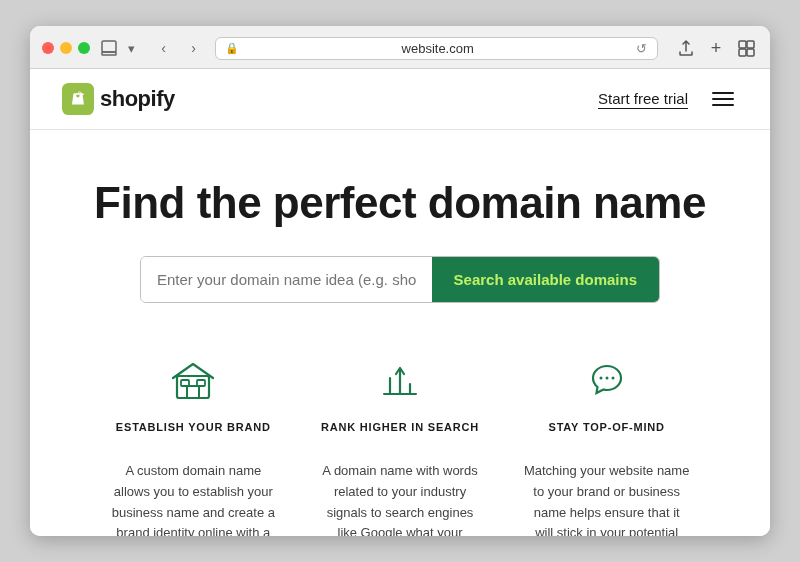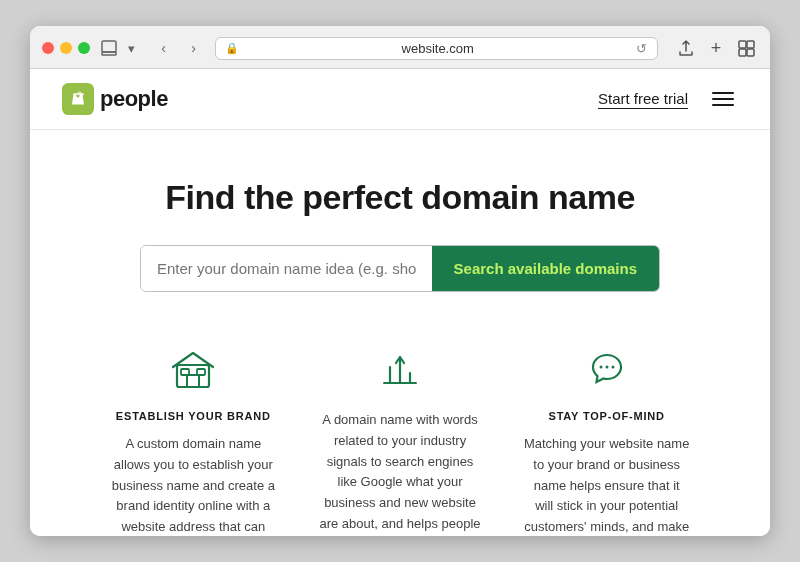--- a/index.html
+++ b/index.html
@@ -205,21 +205,21 @@
       border-radius: 1px;
     }
 
     
     .hero-section {
       text-align: center;
       padding: 48px 40px 40px;
     }
 
     .hero-title {
-      font-size: 34px;
+      font-size: 44px;
       font-weight: 800;
       color: #1a1a1a;
       margin-bottom: 28px;
       letter-spacing: -0.5px;
     }
 
     .search-bar {
       display: flex;
       max-width: 520px;
       margin: 0 auto 50px;
@@ -277,21 +277,21 @@
       width: 48px;
       height: 48px;
     }
 
     .feature-title {
       font-size: 11px;
       font-weight: 800;
       color: #1a1a1a;
       letter-spacing: 0.8px;
       text-transform: uppercase;
-      margin-bottom: 12px;
+      margin-bottom: 28px;
     }
 
     .feature-desc {
       font-size: 13px;
       color: #444;
       line-height: 1.6;
     }
   </style>
 </head>
 <body>
@@ -348,21 +348,21 @@
   <div class="page-content">
 
     <nav class="shopify-nav">
       <a class="shopify-logo" href="#">
 
         <svg class="shopify-logo-bag" viewBox="0 0 40 40" fill="none">
           <rect width="40" height="40" rx="8" fill="#96BF48"></rect>
           <path d="M27.5 14.5s-.1-.7-.6-1.2c-.5-.5-1.1-.5-1.4-.5h-1.2c-.2-1.2-1-2.3-2.3-2.3-1.3 0-2.1 1.1-2.3 2.3h-4.4c-.5 0-1 .4-1.1.9L12.5 27h15l-1.7-11c0-.2-.1-.3-.3-.5zm-5.5-3c.7 0 1.2.6 1.4 1.3h-2.8c.2-.7.7-1.3 1.4-1.3z" fill="white"></path>
           <path d="M22 14.8h-4c0 .3-.1.6-.1.9v.1c0 1.2 1 2.2 2 2.2 1.1 0 2-1 2-2.2v-.1c0-.3 0-.6-.1-.9h.2z" fill="#96BF48"></path>
         </svg>
-        <span class="shopify-logo-text">people</span>
+        <span class="shopify-logo-text">shopify</span>
       </a>
       <div class="nav-right">
         <a class="start-trial-link" href="#">Start free trial</a>
         <button class="hamburger-btn">
           <div class="hamburger-line"></div>
           <div class="hamburger-line"></div>
           <div class="hamburger-line"></div>
         </button>
       </div>
     </nav>
@@ -394,20 +394,21 @@
         <div class="feature-item">
           <div class="feature-icon">
             <svg viewBox="0 0 48 48" fill="none">
               <line x1="24" y1="38" x2="24" y2="14" stroke="#1a7a4a" stroke-width="2.2" stroke-linecap="round"></line>
               <line x1="14" y1="38" x2="14" y2="22" stroke="#1a7a4a" stroke-width="2.2" stroke-linecap="round"></line>
               <line x1="34" y1="38" x2="34" y2="28" stroke="#1a7a4a" stroke-width="2.2" stroke-linecap="round"></line>
               <path d="M20 18l4-6 4 6" stroke="#1a7a4a" stroke-width="2.2" stroke-linecap="round" stroke-linejoin="round"></path>
               <line x1="8" y1="38" x2="40" y2="38" stroke="#1a7a4a" stroke-width="2" stroke-linecap="round"></line>
             </svg>
           </div>
+          <div class="feature-title">RANK HIGHER IN SEARCH</div>
           <p class="feature-desc">A domain name with words related to your industry signals to search engines like Google what your business and new website are about, and helps people to discover you online.</p>
         </div>
 
         <div class="feature-item">
           <div class="feature-icon">
             <svg viewBox="0 0 48 48" fill="none">
               <path d="M24 10c-7.7 0-14 5.4-14 12 0 3.5 1.7 6.7 4.5 9l-1 6 7-3.5c1.1.3 2.3.5 3.5.5 7.7 0 14-5.4 14-12s-6.3-12-14-12z" stroke="#1a7a4a" stroke-width="2.2" fill="none"></path>
               <circle cx="18" cy="22" r="1.5" fill="#1a7a4a"></circle>
               <circle cx="24" cy="22" r="1.5" fill="#1a7a4a"></circle>
               <circle cx="30" cy="22" r="1.5" fill="#1a7a4a"></circle>

